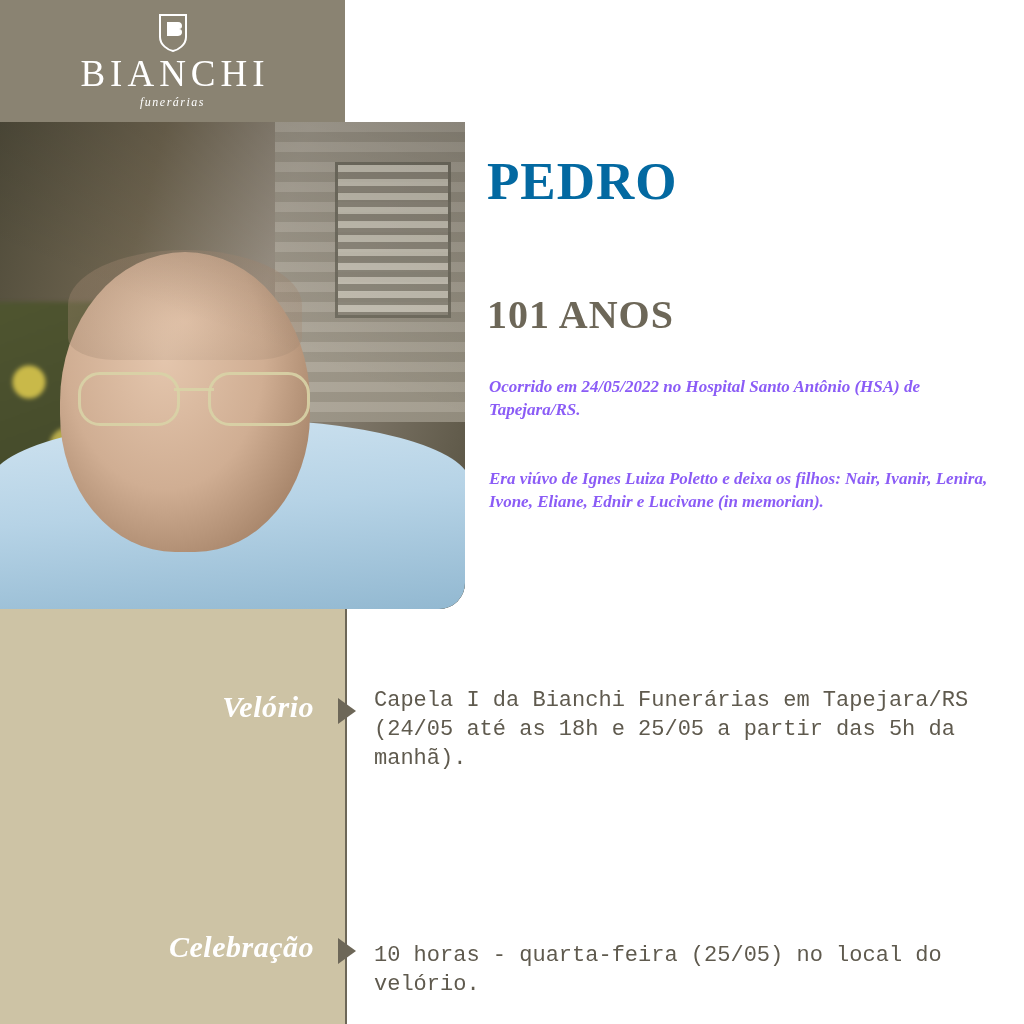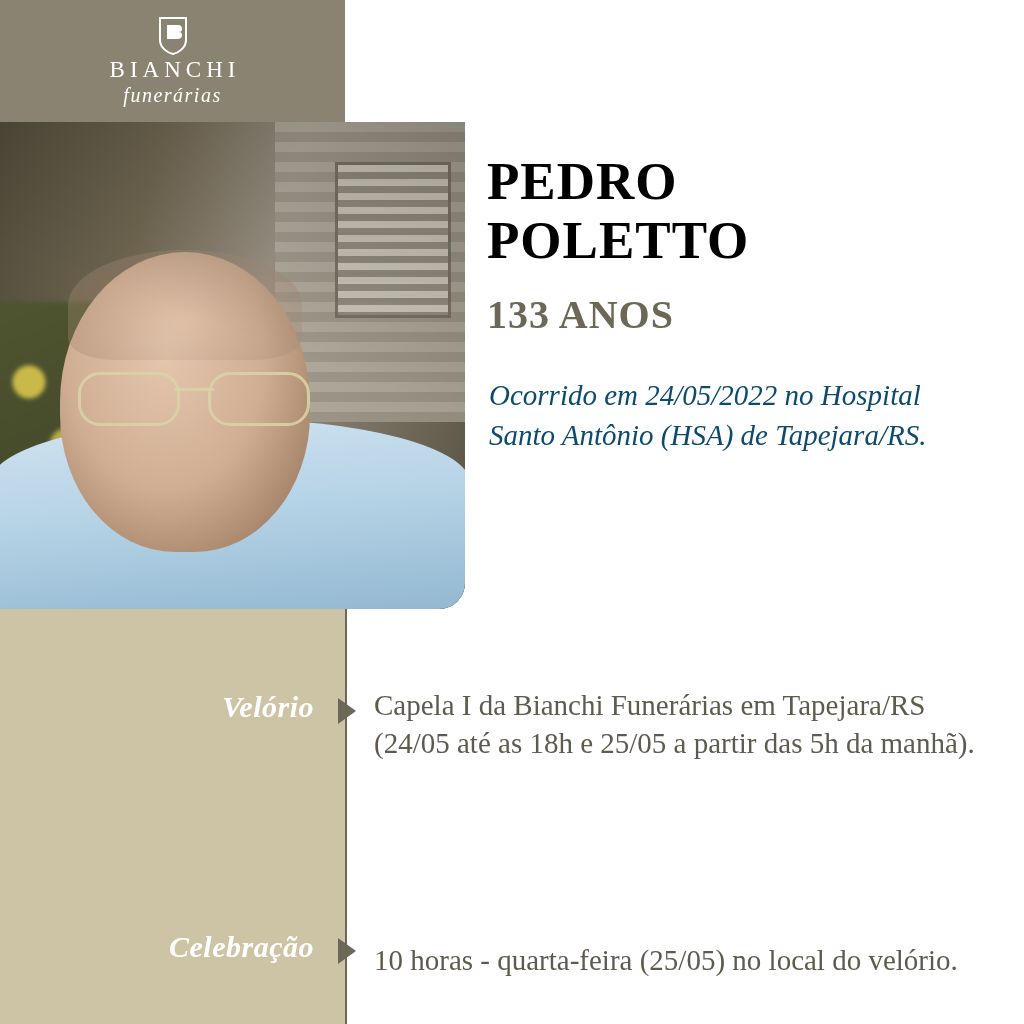--- a/index.html
+++ b/index.html
@@ -35,31 +35,31 @@
     justify-content: center;
   }
   .brand-mark {
     width: 34px;
     height: 40px;
     margin-bottom: 2px;
   }
   .brand-name {
     color: #ffffff;
     font-family: "Liberation Serif", serif;
-    font-size: 23px;
+    font-size: 37px;
     letter-spacing: 5px;
     font-weight: 400;
     line-height: 1;
     padding-left: 5px;
   }
   .brand-sub {
     color: #ffffff;
     font-family: "Liberation Serif", serif;
     font-style: italic;
-    font-size: 20px;
+    font-size: 12px;
     letter-spacing: 1.5px;
     margin-top: 3px;
   }
 
   
   .left-column {
     position: absolute;
     left: 0;
     top: 122px;
     width: 345px;
@@ -203,46 +203,47 @@
     font-size: 30px;
     letter-spacing: 3px;
   }
 
   
   .deceased-name {
     position: absolute;
     left: 487px;
     top: 152px;
     width: 500px;
-    color: #000000;
+    color: #0369a1;
     font-family: "Liberation Serif", serif;
     font-weight: bold;
     font-size: 53px;
     line-height: 1.12;
     letter-spacing: 1px;
   }
   .deceased-age {
     position: absolute;
     left: 487px;
     top: 291px;
     color: #6d6758;
     font-family: "Liberation Serif", serif;
     font-weight: bold;
     font-size: 40px;
     letter-spacing: 1px;
   }
   .detail-para {
     position: absolute;
     left: 489px;
     width: 500px;
-    color: #0c4a6e;
+    color: #8b5cf6;
     font-family: "Liberation Serif", serif;
     font-style: italic;
-    font-size: 29px;
+    font-size: 17px;
     line-height: 1.38;
+    font-weight: bold;
   }
   .detail-para.p1 { top: 375px; }
   .detail-para.p2 { top: 467px; }
 
   
   .divider {
     position: absolute;
     left: 345px;
     top: 609px;
     width: 2px;
@@ -281,22 +282,22 @@
     height: 0;
     border-left: 18px solid #6d6758;
     border-top: 13px solid transparent;
     border-bottom: 13px solid transparent;
   }
   .info-value {
     position: absolute;
     left: 374px;
     width: 630px;
     color: #5f5a4e;
-    font-family: Liberation Serif, serif;
-    font-size: 29px;
+    font-family: Liberation Mono, monospace;
+    font-size: 22px;
     line-height: 1.32;
   }
 
   .r1 { top: 25px; }
   .r1 .info-label { top: 25px; }
   .r1 .info-arrow { top: 33px; }
   .r1 .info-value { top: 21px; }
 
   .r2 { top: 145px; }
   .r2 .info-label { top: 145px; }
@@ -336,25 +337,25 @@
       <i class="l"></i>
         <i class="r"></i>
         <b></b>
     </div>
     <div class="ph-shadow"></div>
   </div>
 
 
   <div class="deceased-name">
     <div>PEDRO</div>
-    <div>POLETTO</div>
   </div>
-  <div class="deceased-age">133 ANOS</div>
+  <div class="deceased-age">101 ANOS</div>
 
   <div class="detail-para p1">Ocorrido em 24/05/2022 no Hospital Santo Antônio (HSA) de Tapejara/RS.</div>
+  <div class="detail-para p2">Era viúvo de Ignes Luiza Poletto e deixa os filhos: Nair, Ivanir, Lenira, Ivone, Eliane, Ednir e Lucivane (in memorian).</div>
 
   <div class="divider"></div>
 
   <div class="info">
 
     <div class="info-row r1">
       <div class="info-label">Velório</div>
       <div class="info-arrow"></div>
       <div class="info-value">Capela I da Bianchi Funerárias em Tapejara/RS (24/05 até as 18h e 25/05 a partir das 5h da manhã).</div>
     </div>

